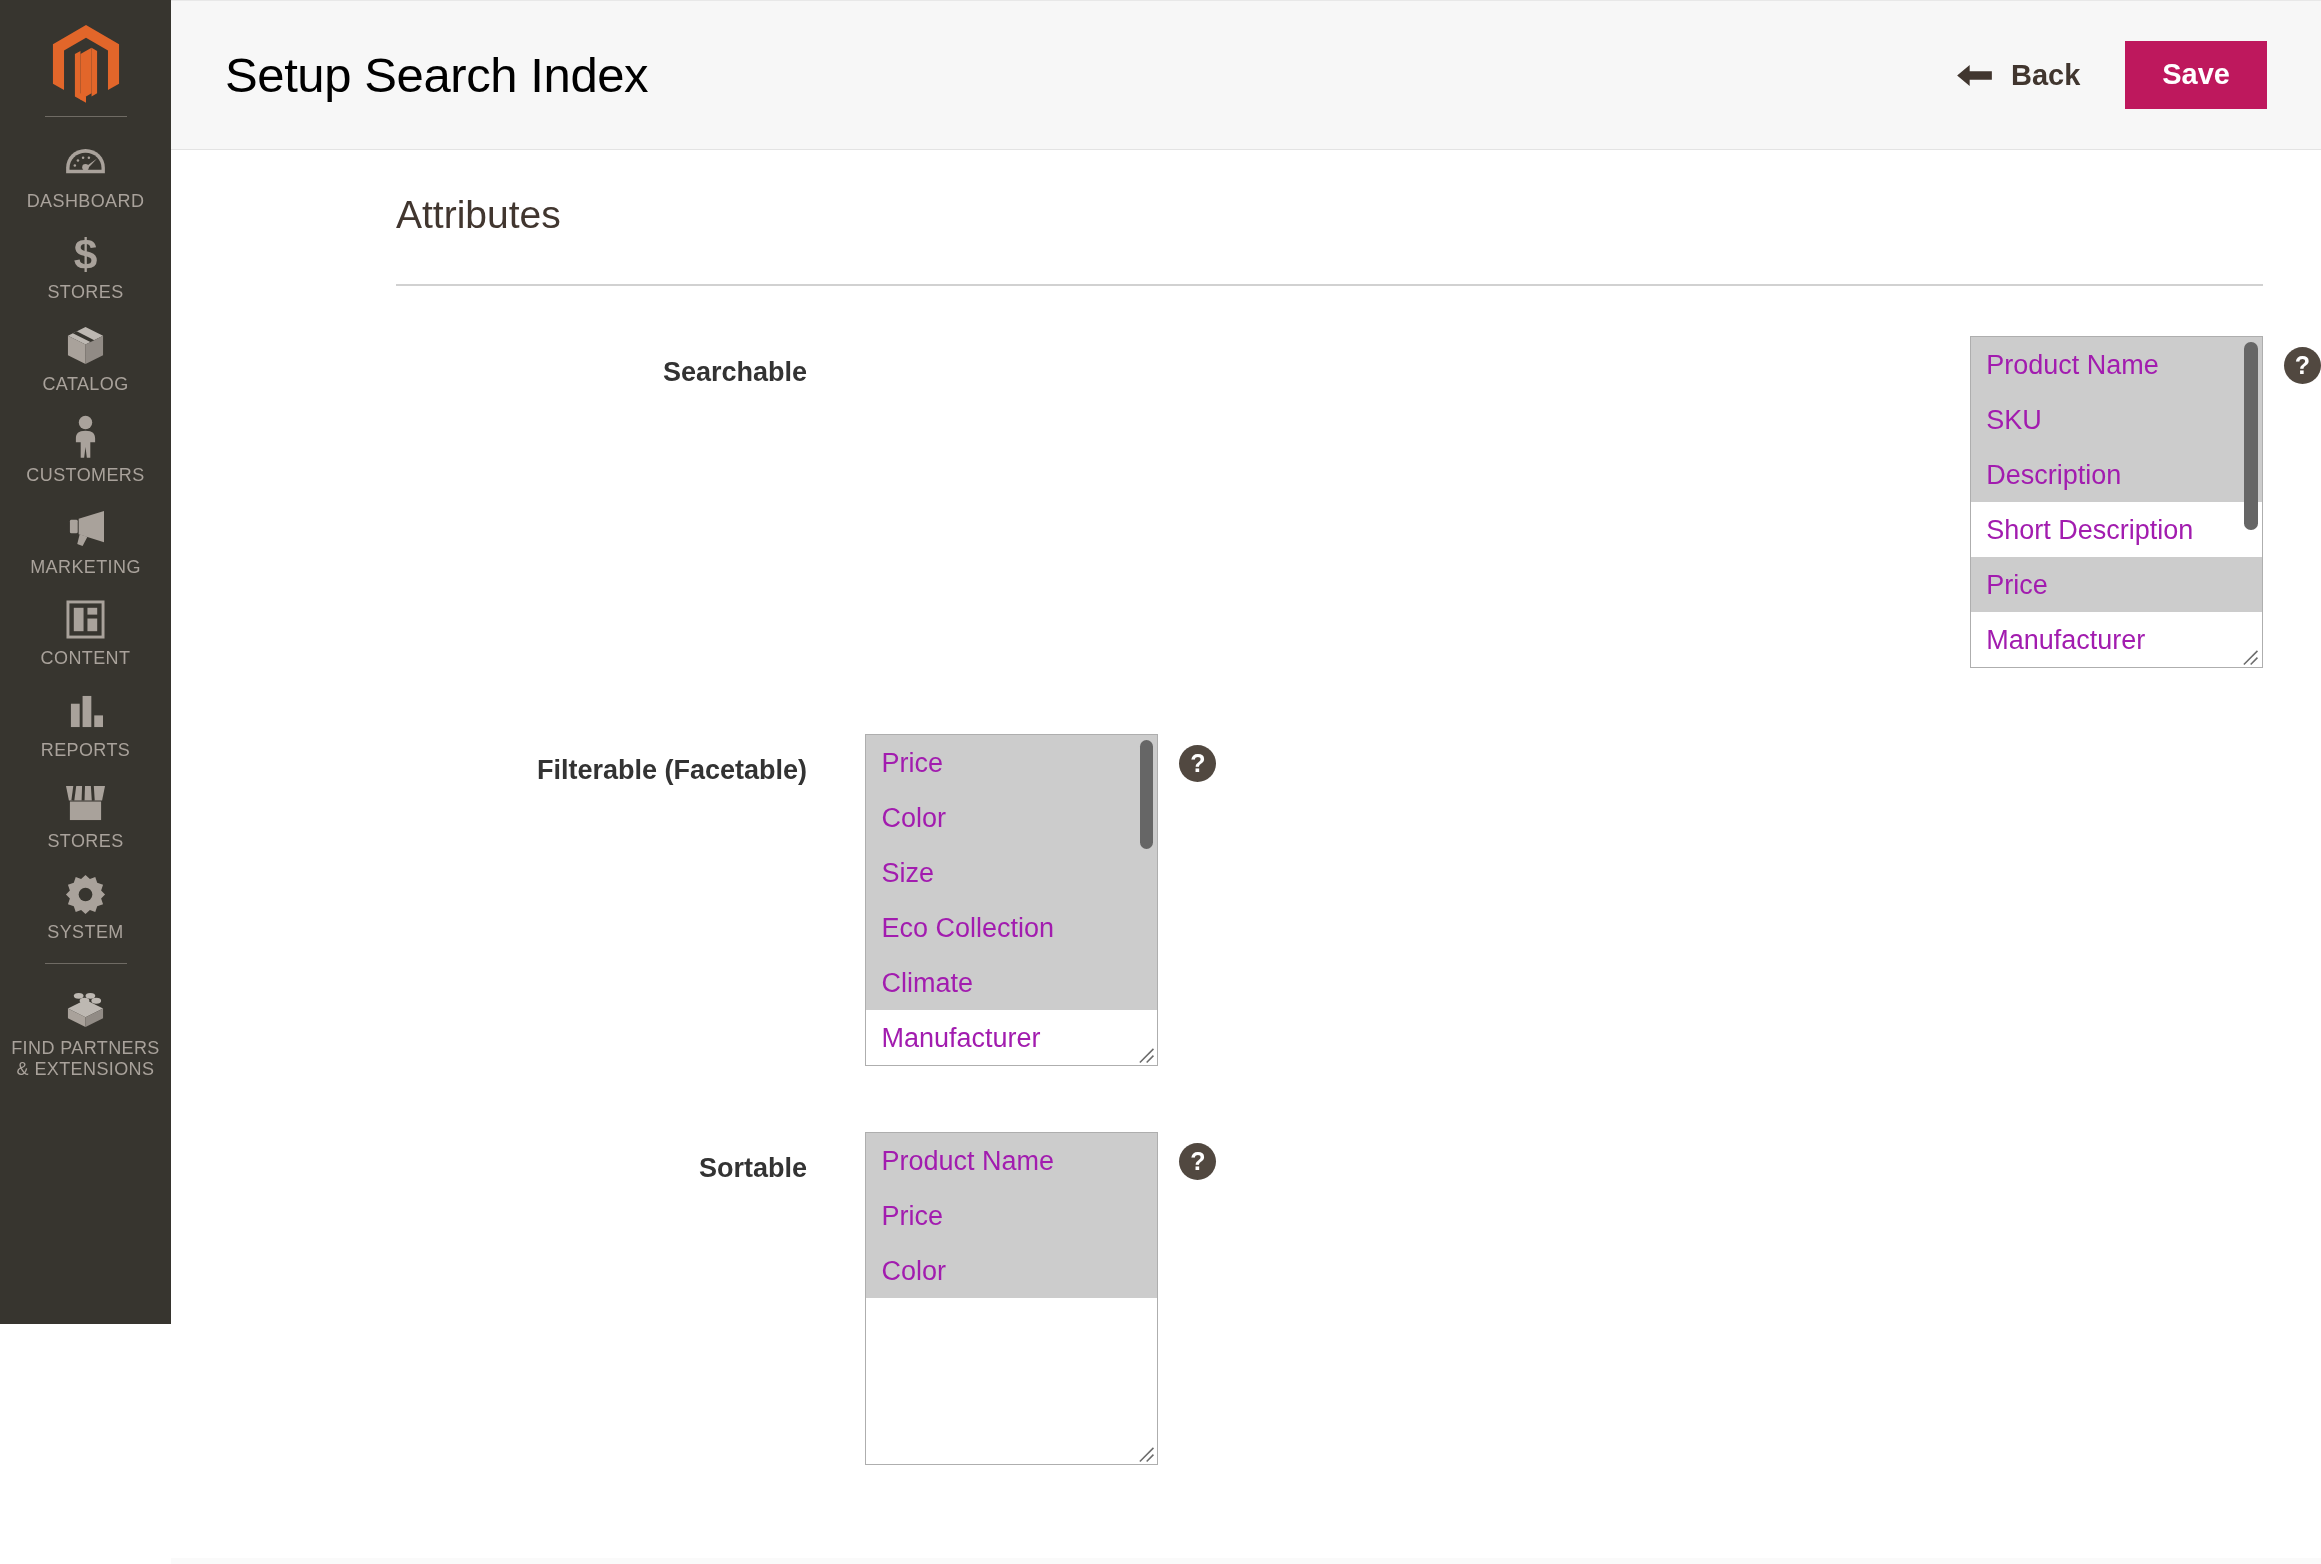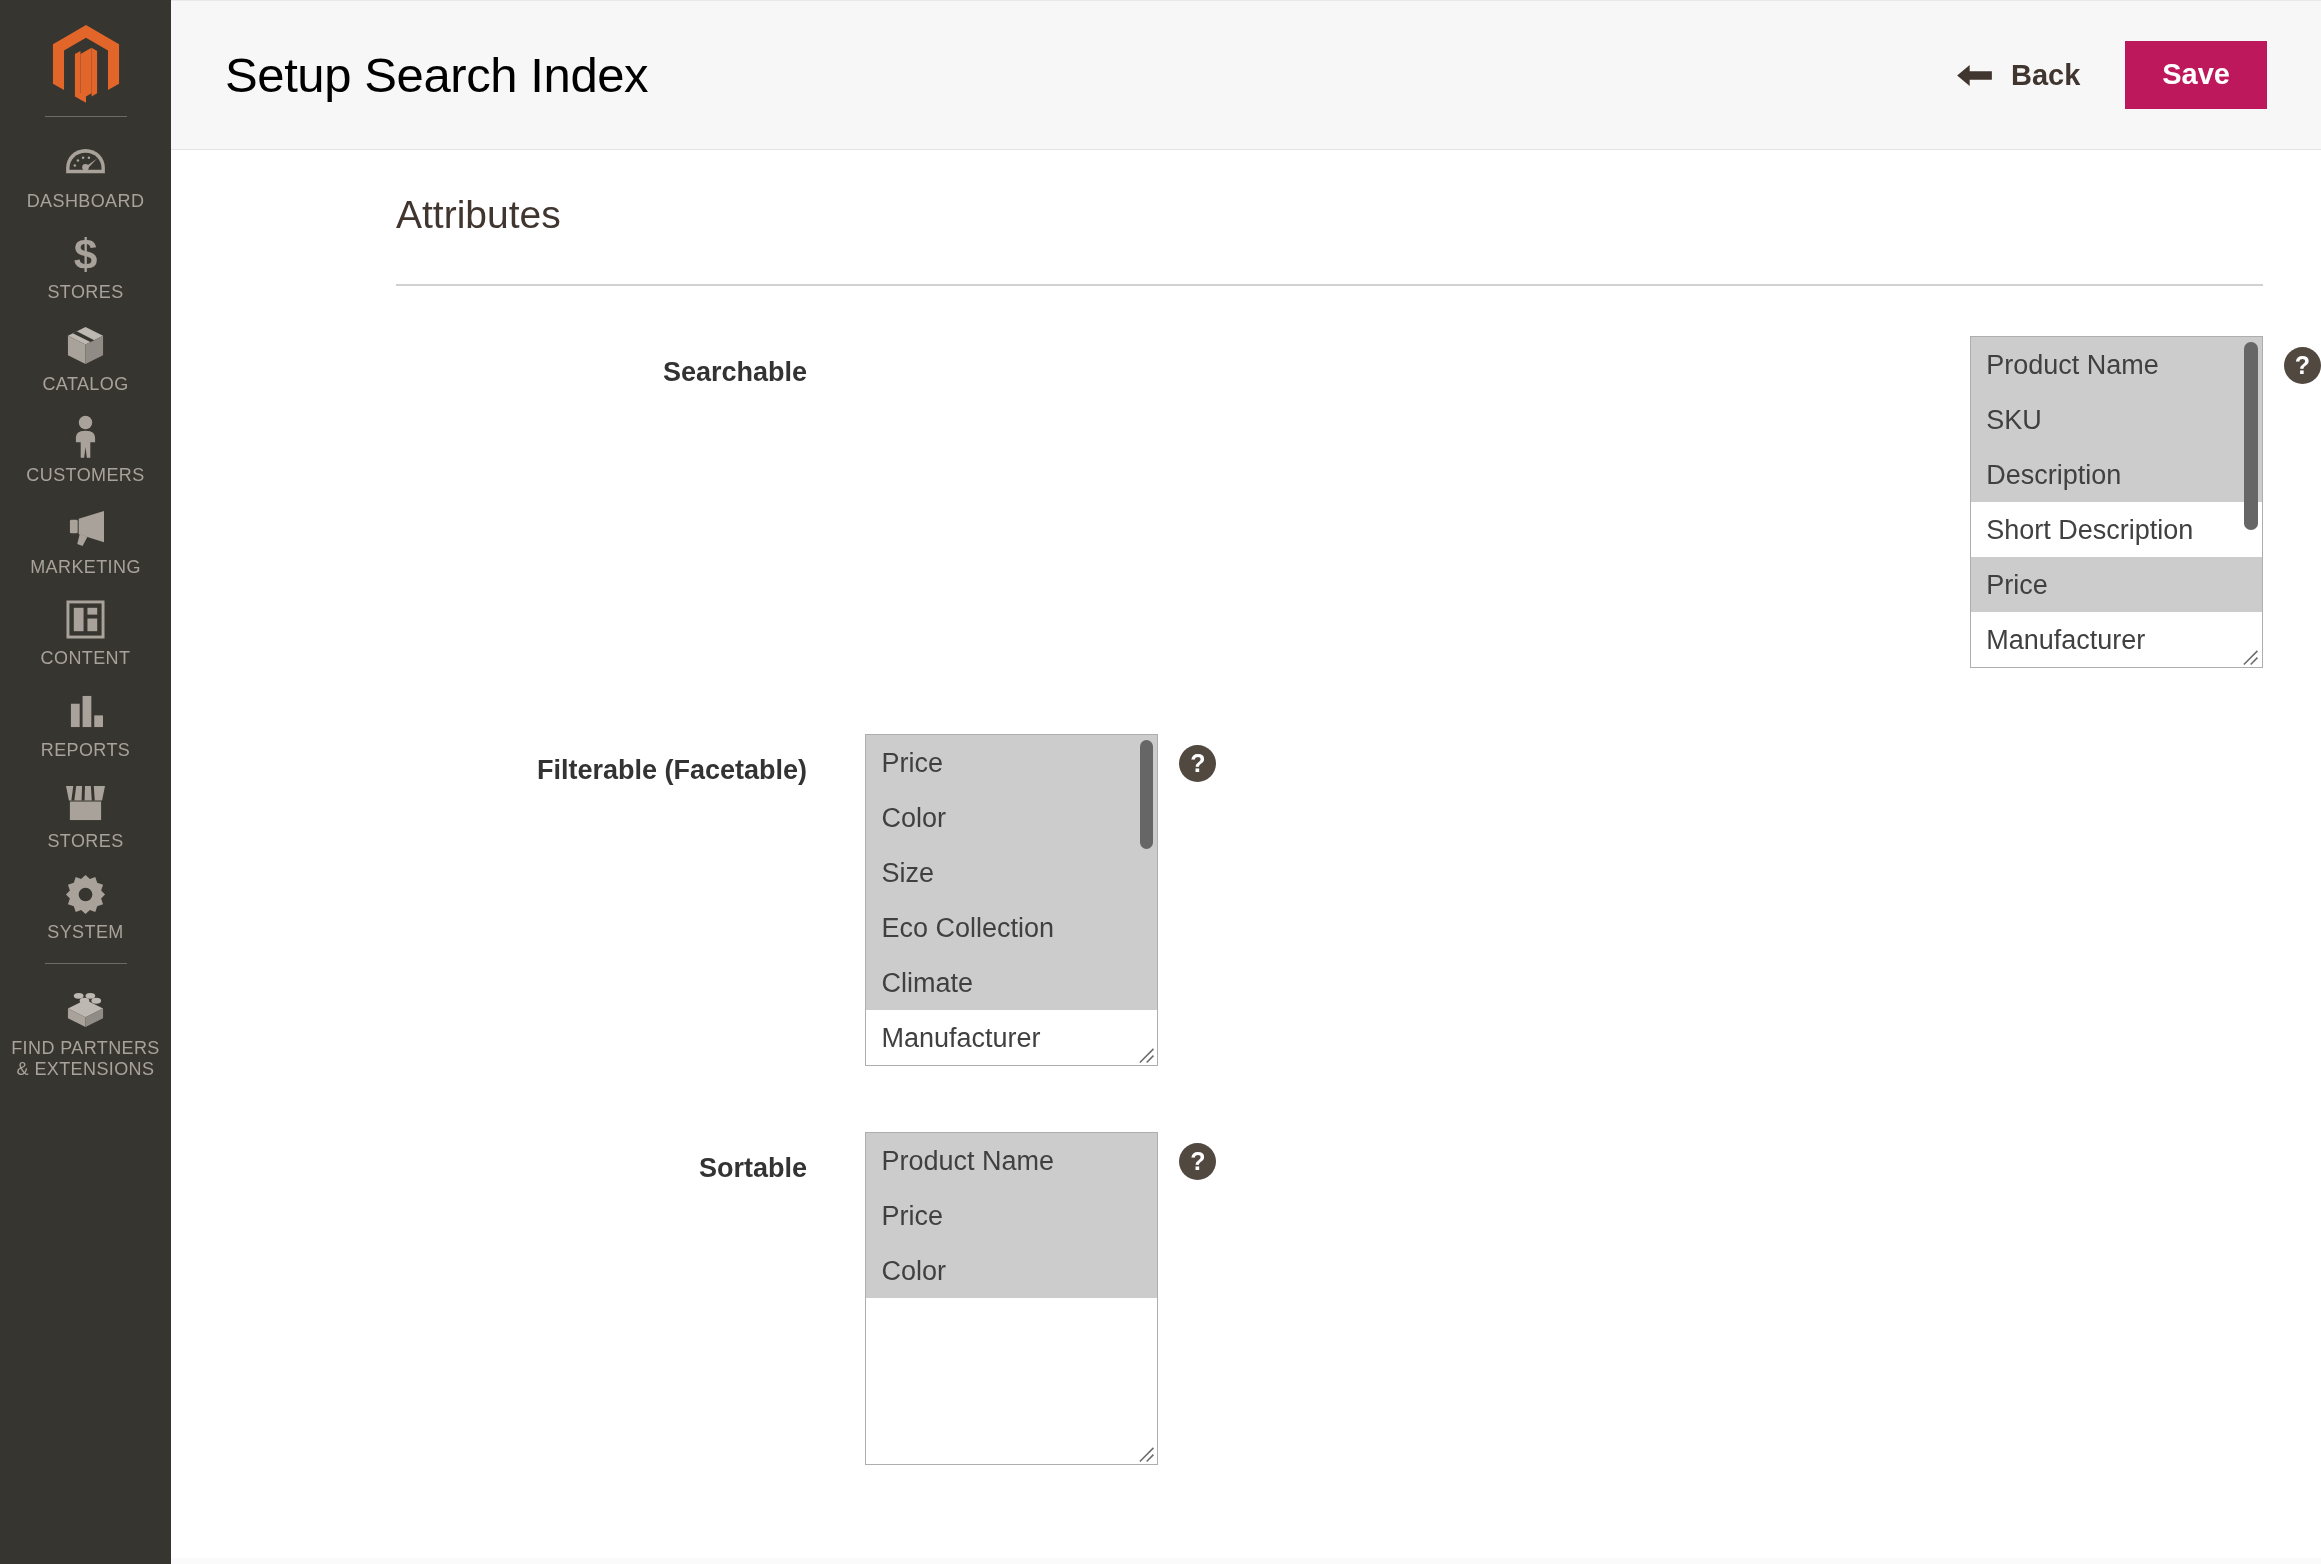--- a/index.html
+++ b/index.html
@@ -16,21 +16,21 @@
     position: relative;
     width: 2321px;
     height: 1564px;
     display: flex;
   }
 
   
   .sidebar {
     width: 171px;
     min-width: 171px;
-    height: 1564px;
+    height: 1324px;
     background: #37352f;
     display: flex;
     flex-direction: column;
     align-items: center;
     padding-top: 21.3px;
     overflow: hidden;
   }
 
   .logo-wrap {
     width: 171px;
@@ -199,21 +199,21 @@
   .multiselect {
     width: 293px;
     border: 1.9px solid #aeaeae;
     background: #ffffff;
     position: relative;
     overflow: hidden;
   }
 
   .ms-option {
     font-size: 27px;
-    color: #404040;
+    color: #a21caf;
     padding: 7.8px 0 7.8px 15.5px;
     height: 55px;
     line-height: 40px;
     white-space: nowrap;
     overflow: hidden;
     cursor: pointer;
     font-family: "Liberation Sans", sans-serif;
   }
 
   .ms-option.selected {

